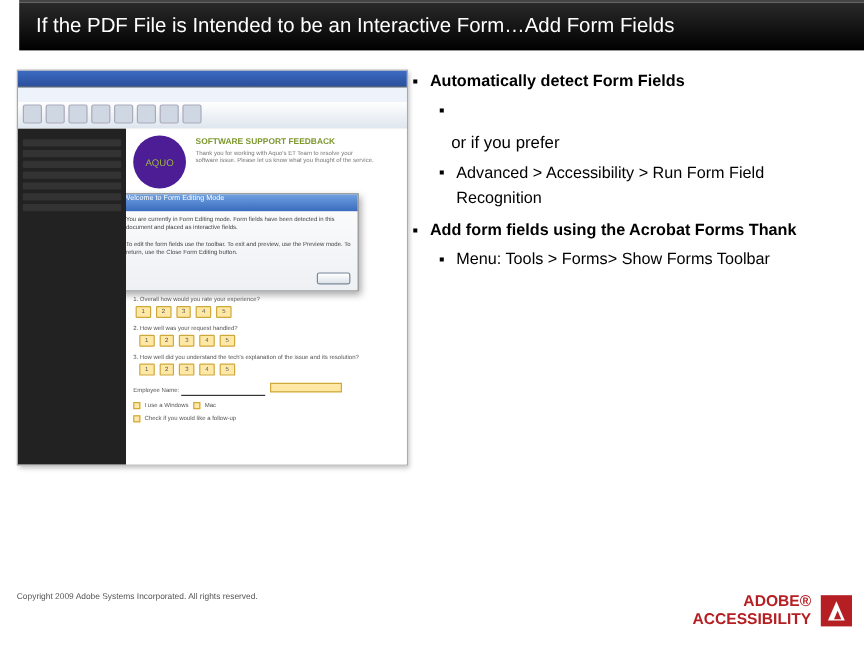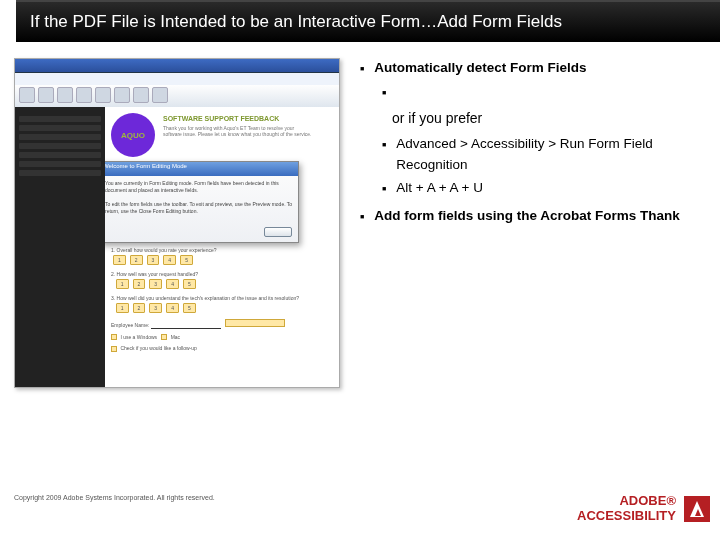--- a/index.html
+++ b/index.html
@@ -73,23 +73,23 @@
   .thumb .side .p{height:6px;background:#333;margin:3px 0;border-radius:1px;}
   .thumb .main {
     flex:1;
     background:#fff;
     position:relative;
     padding:6px;
     overflow:hidden;
   }
   .thumb .logo {
     width:44px;height:44px;border-radius:50%;
-    background:#6d28d9;
+    background:#4c1d95;
     display:flex;align-items:center;justify-content:center;
-    color:#9db83b;font-size:8px;font-weight:bold;
+    color:#9db83b;font-size:8px;font-weight:normal;
     position:absolute; left:6px; top:6px;
   }
   .thumb .hdr {
     position:absolute;left:58px;top:8px;
     font-size:7px;font-weight:bold;color:#7e9830;
   }
   .thumb .hdrsub {
     position:absolute;left:58px;top:18px;width:150px;
     font-size:5px;color:#777;line-height:1.2;
   }
@@ -130,21 +130,21 @@
   .thumb .formarea .cb{
     display:inline-block;width:6px;height:6px;background:#ffe8a6;border:1px solid #cfa83a;
     margin-right:2px;vertical-align:middle;
   }
   .thumb .formarea .bar{
     display:inline-block;width:60px;height:8px;background:#ffe8a6;border:1px solid #cfa83a;
   }
 
   .right-col {
     flex: 1;
-    padding-left: 16px;
+    padding-left: 0;
     font-size: 13.5px;
     line-height: 1.55;
     color: #000;
   }
   .bullet { display: flex; }
   .bullet .sq {
     font-size: 7px;
     margin-right: 10px;
     line-height: 22px;
     color: #000;
@@ -273,27 +273,27 @@
       <span style="font-weight:bold">Automatically detect Form Fields</span>
     </div>
     <div class="bullet lvl2">
       <span class="sq">■</span>
     </div>
     <div class="orpref">or if you prefer</div>
     <div class="bullet lvl2">
       <span class="sq">■</span>
       <span>Advanced &gt; Accessibility &gt; Run Form Field Recognition</span>
     </div>
+    <div class="bullet lvl1" style="margin-top:6px">
+      <span class="sq">■</span>
+      <span style="font-weight:bold">Add form fields using the Acrobat Forms Thank</span>
+    </div>
     <div class="bullet lvl2">
       <span class="sq">■</span>
-      <span>Alt + A + A + U</span>
-    </div>
-    <div class="bullet lvl1" style="margin-top:6px">
-      <span class="sq">■</span>
-      <span style="font-weight:bold">Add form fields using the Acrobat Forms Thank</span>
+      <span>Menu: Tools &gt; Forms&gt; Show Forms Toolbar</span>
     </div>
   </div>
 </div>
 
 <div class="footer">
   <div class="copy">Copyright 2009 Adobe Systems Incorporated. All rights reserved.</div>
   <div class="brand">
     <div class="brand-text">
       <div>ADOBE®</div>
       <div>ACCESSIBILITY</div>

